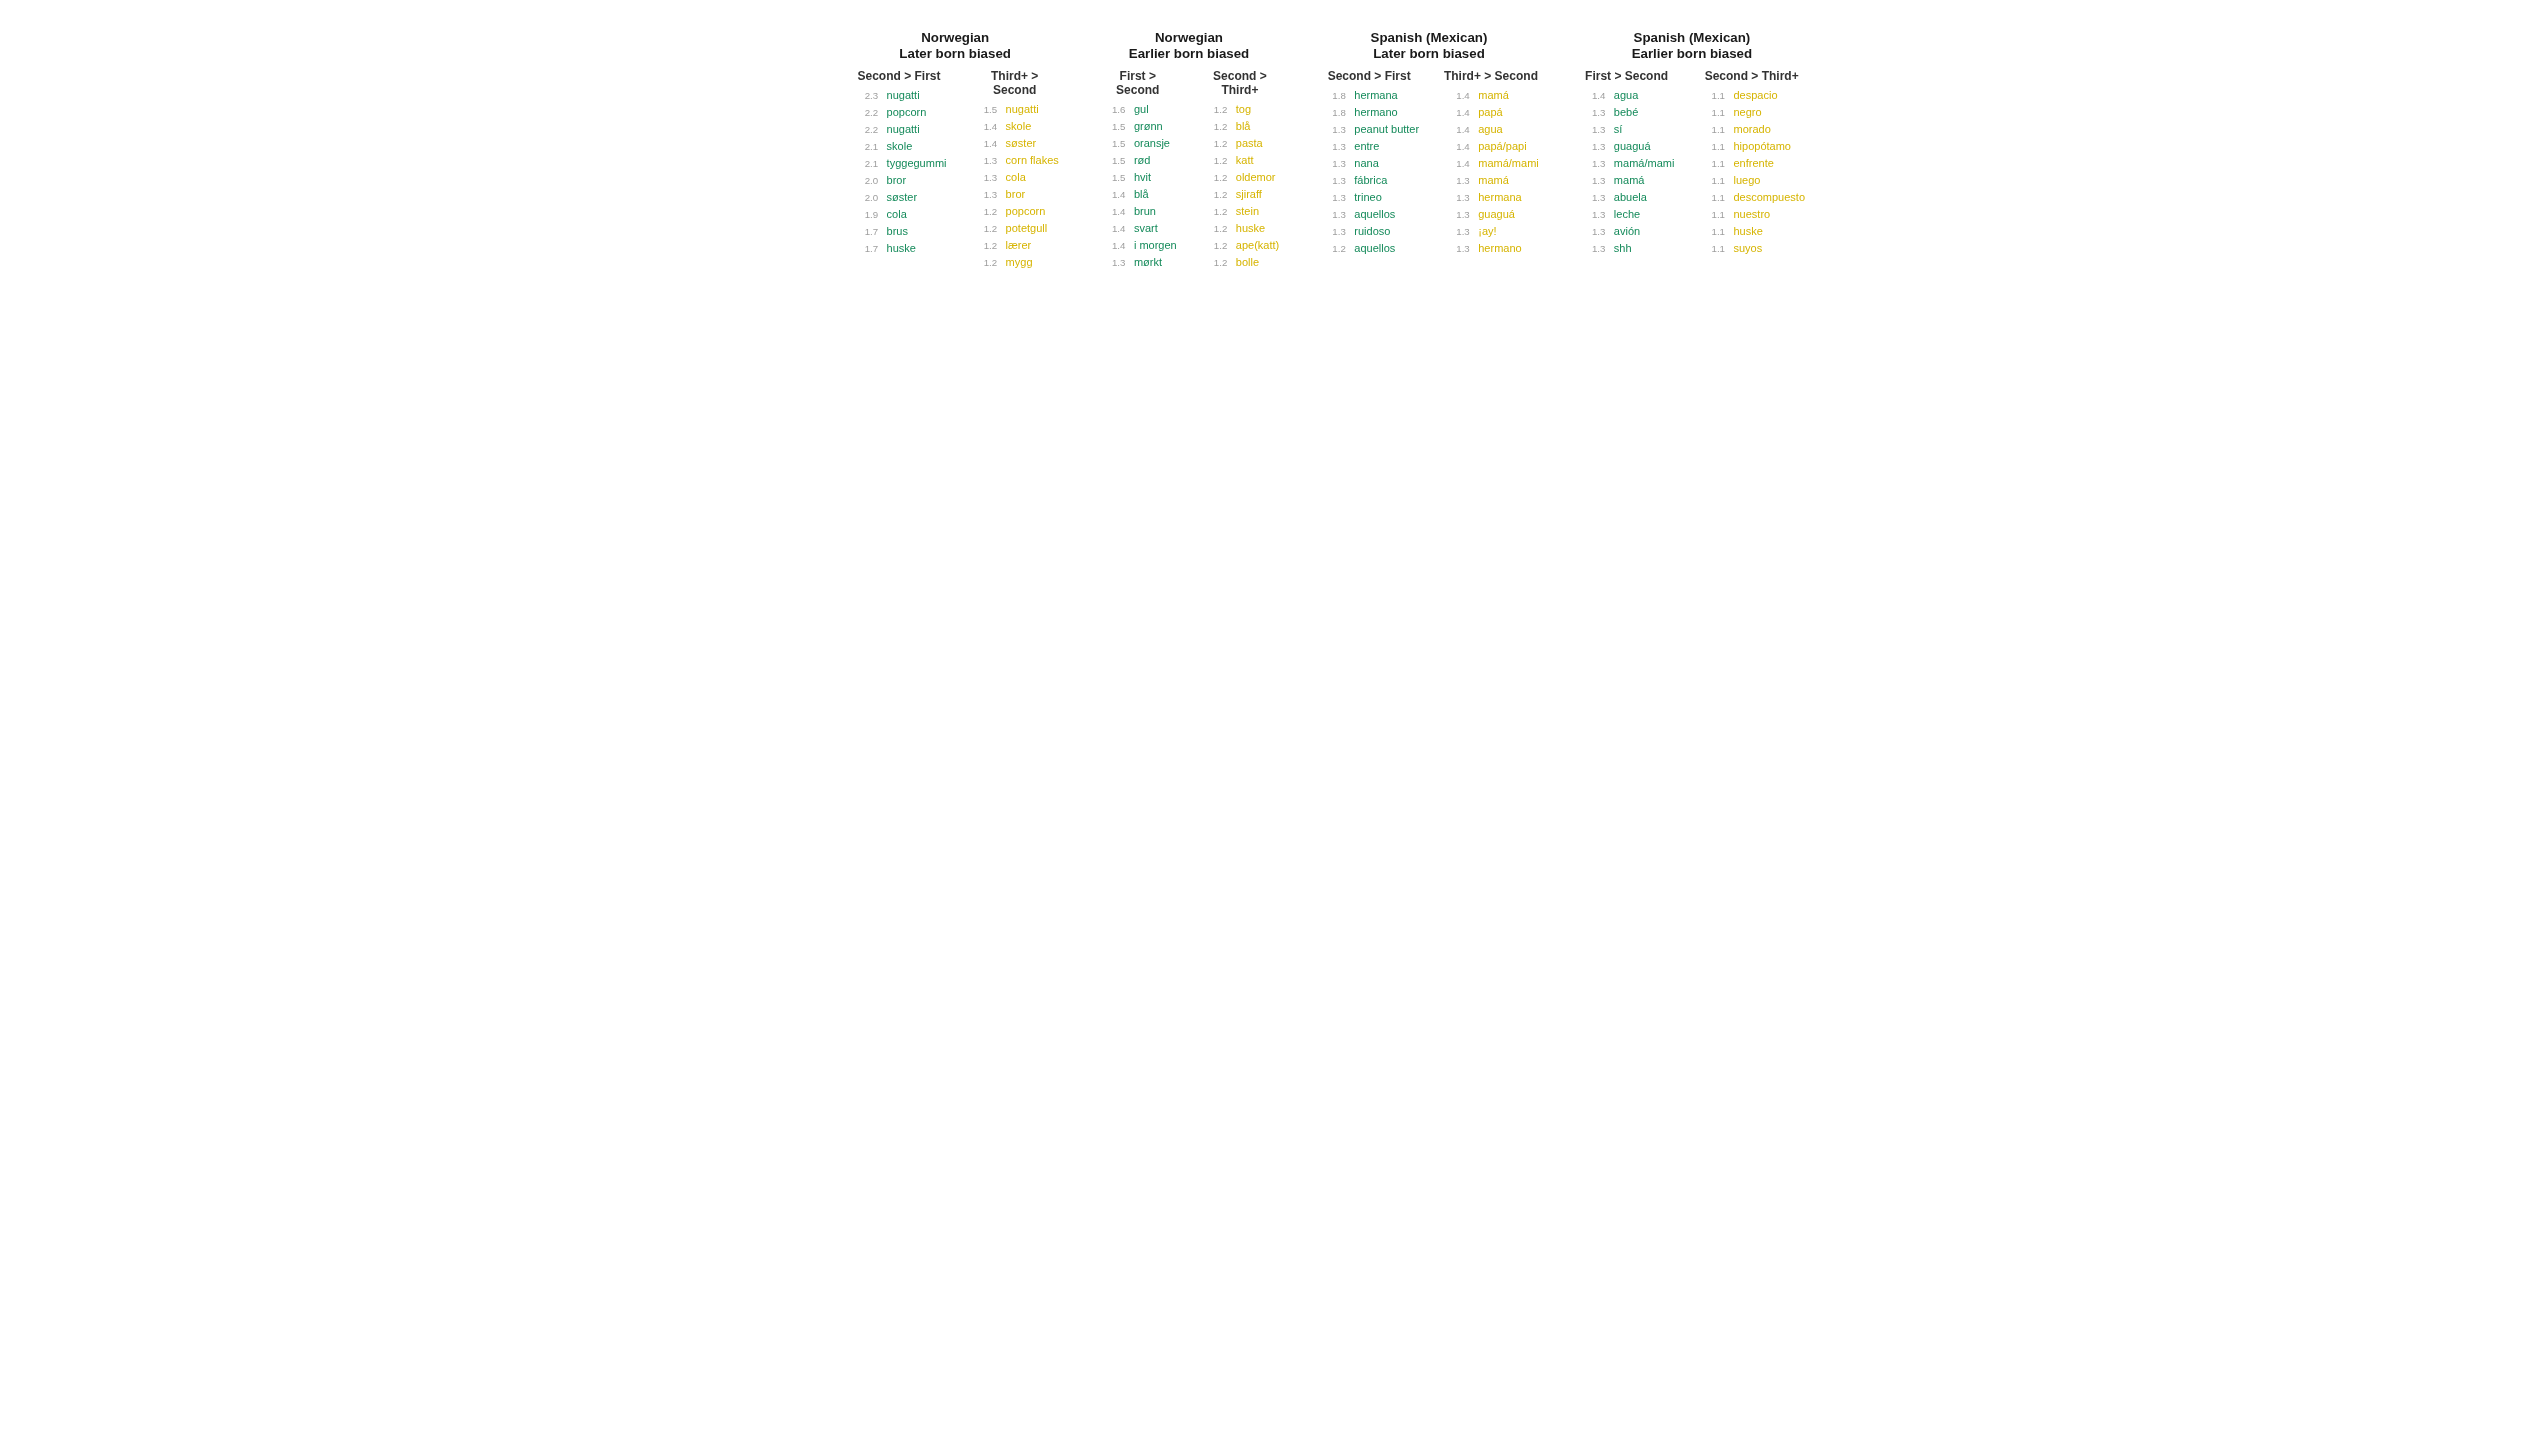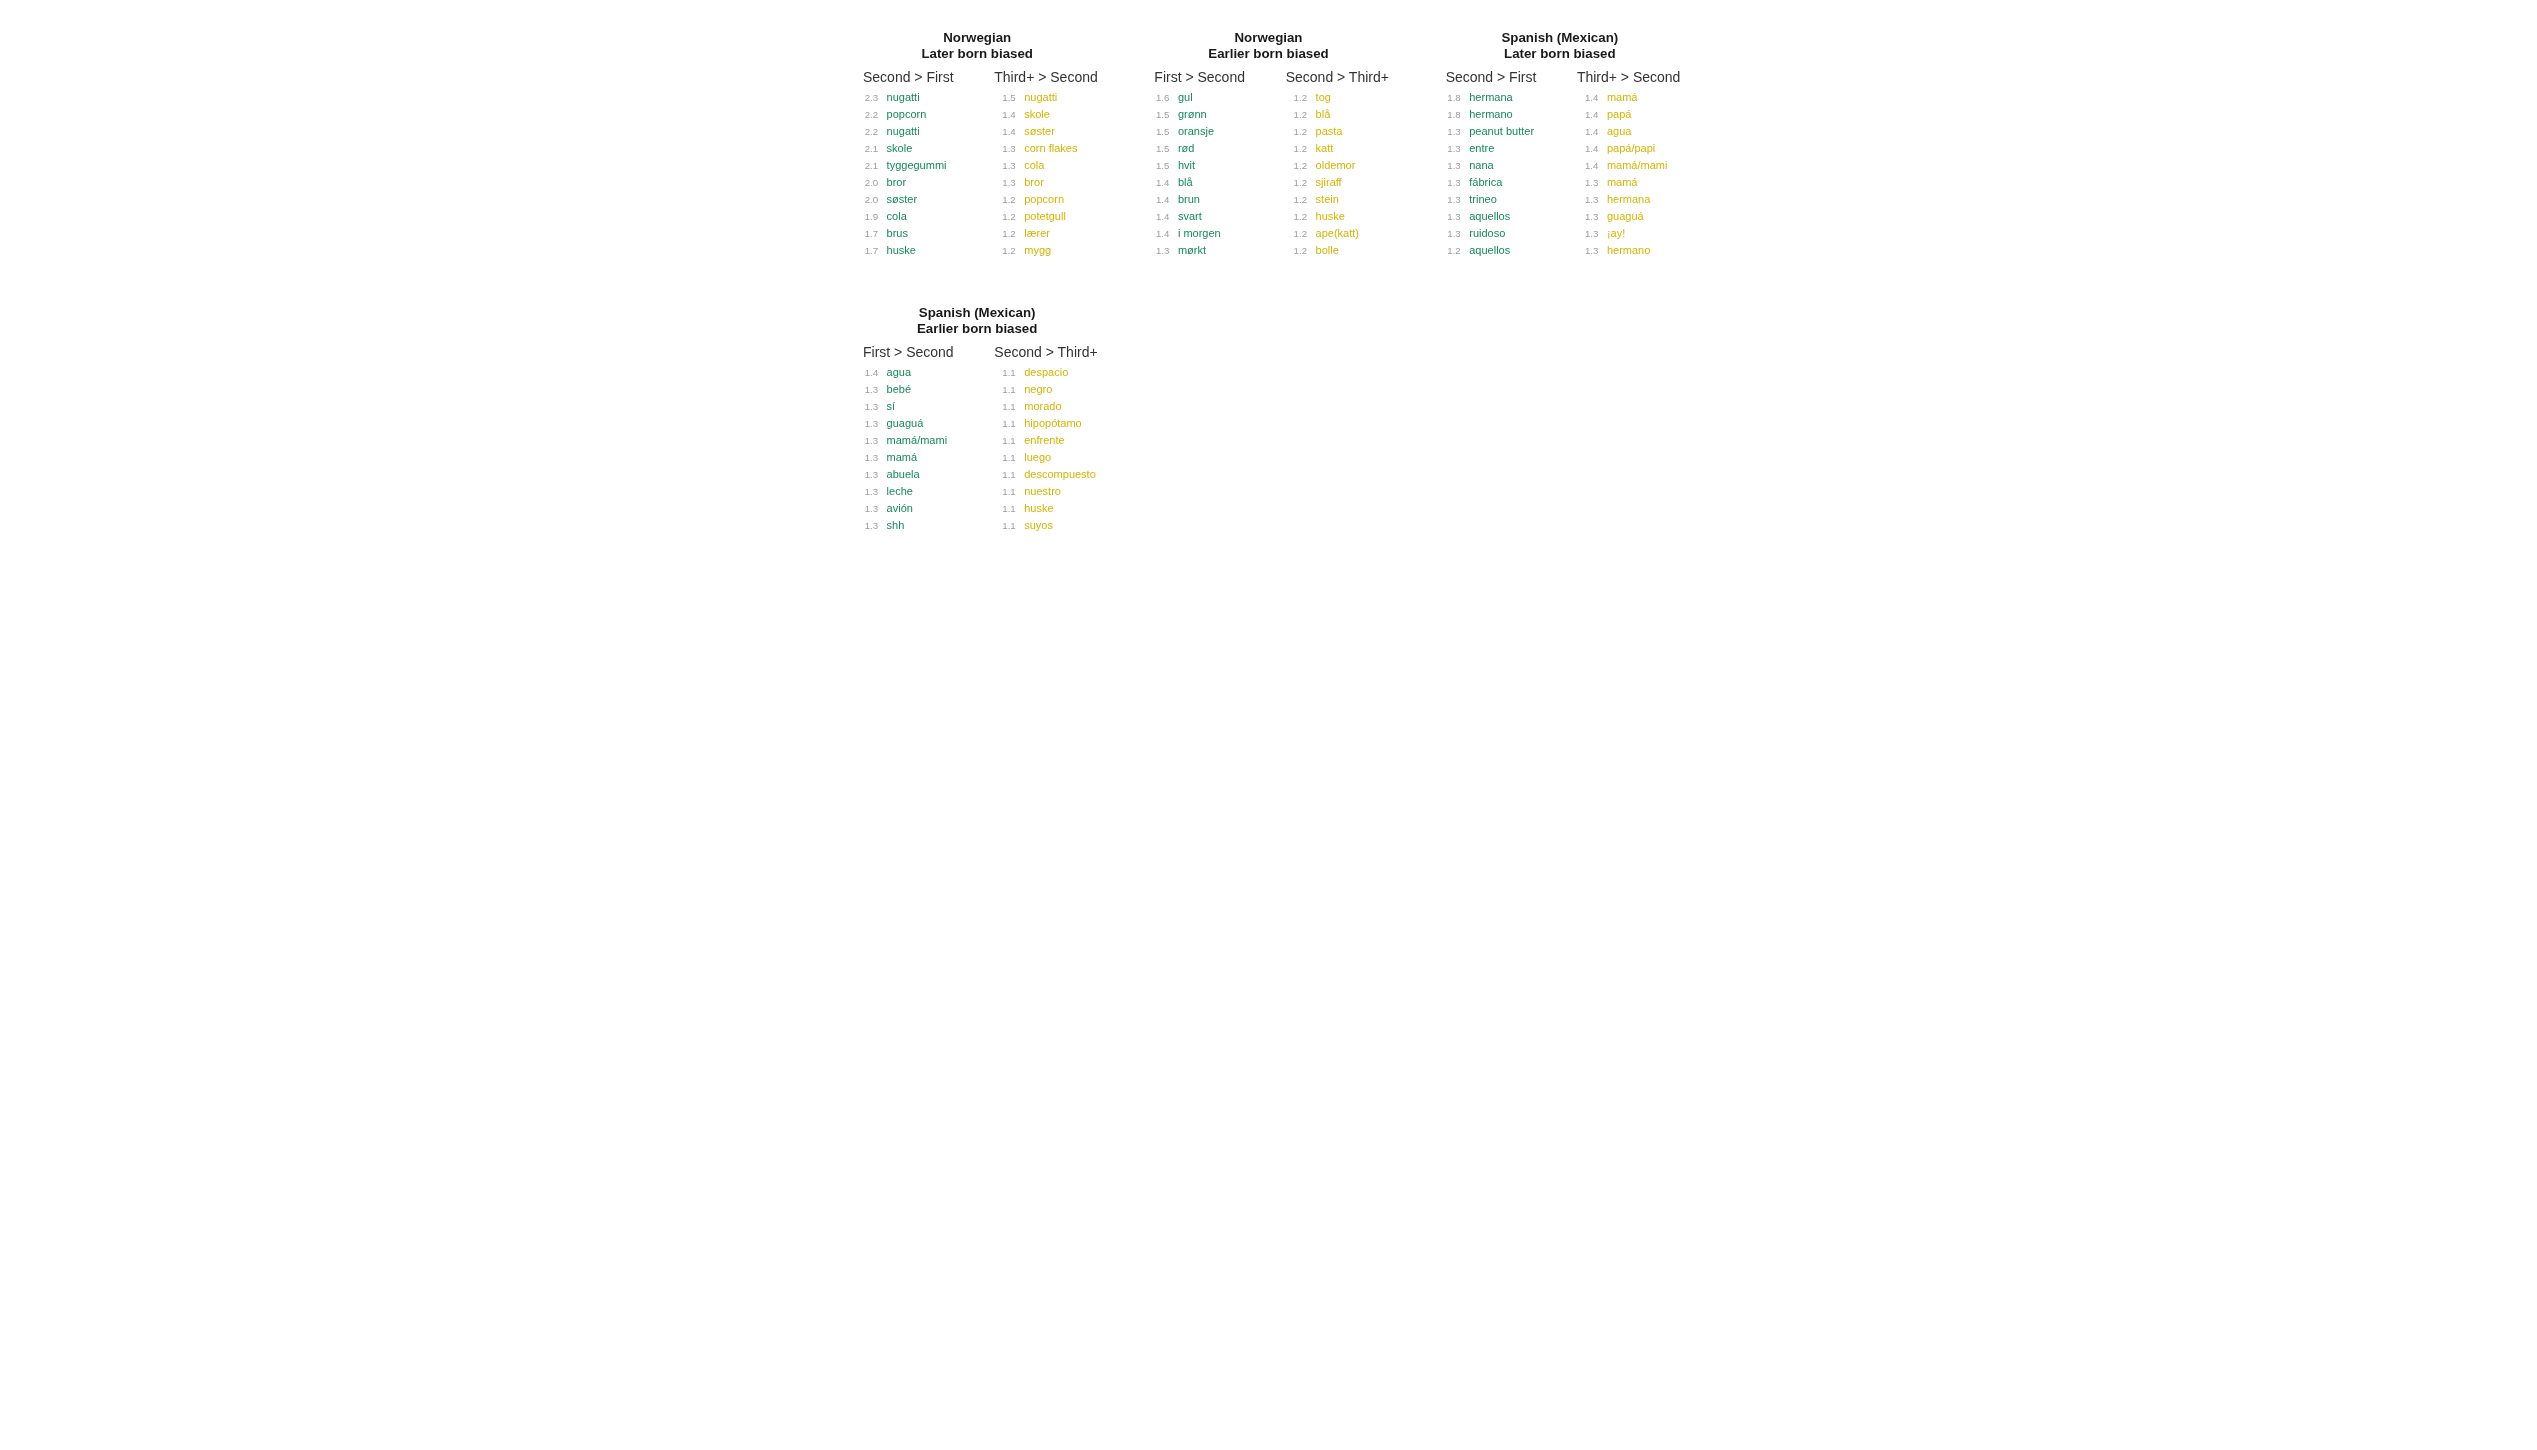--- a/index.html
+++ b/index.html
@@ -10,44 +10,44 @@
     -webkit-font-smoothing: antialiased;
   }
   .page {
     box-sizing: border-box;
     width: 906px;
     margin: 0 auto;
     padding: 24px 36px;
   }
   .grid {
     display: grid;
-    grid-template-columns: 1fr 1fr 1fr;
+    grid-template-columns: 1fr 1fr 1fr 1fr;
     column-gap: 48px;
     row-gap: 12px;
     gap: 40px;
   }
   .panel-title {
     text-align: center;
     font-weight: 700;
     color: #1a1a1a;
     font-size: 13.3px;
     line-height: 1.2;
     margin: 6px 0 7.3px 0;
   }
   .panel-title .line { display: block; }
   .subcols {
     display: grid;
     grid-template-columns: 1fr 1fr;
     column-gap: 24px;
   }
   .subhead {
     text-align: center;
-    font-weight: 400;
+    font-weight: 700;
     color: #333;
-    font-size: 14px;
+    font-size: 12px;
     margin-bottom: 3.6px;
   }
   .list {
     display: flex;
     flex-direction: column;
   }
   .row {
     display: flex;
     align-items: baseline;
     line-height: 1.55;

